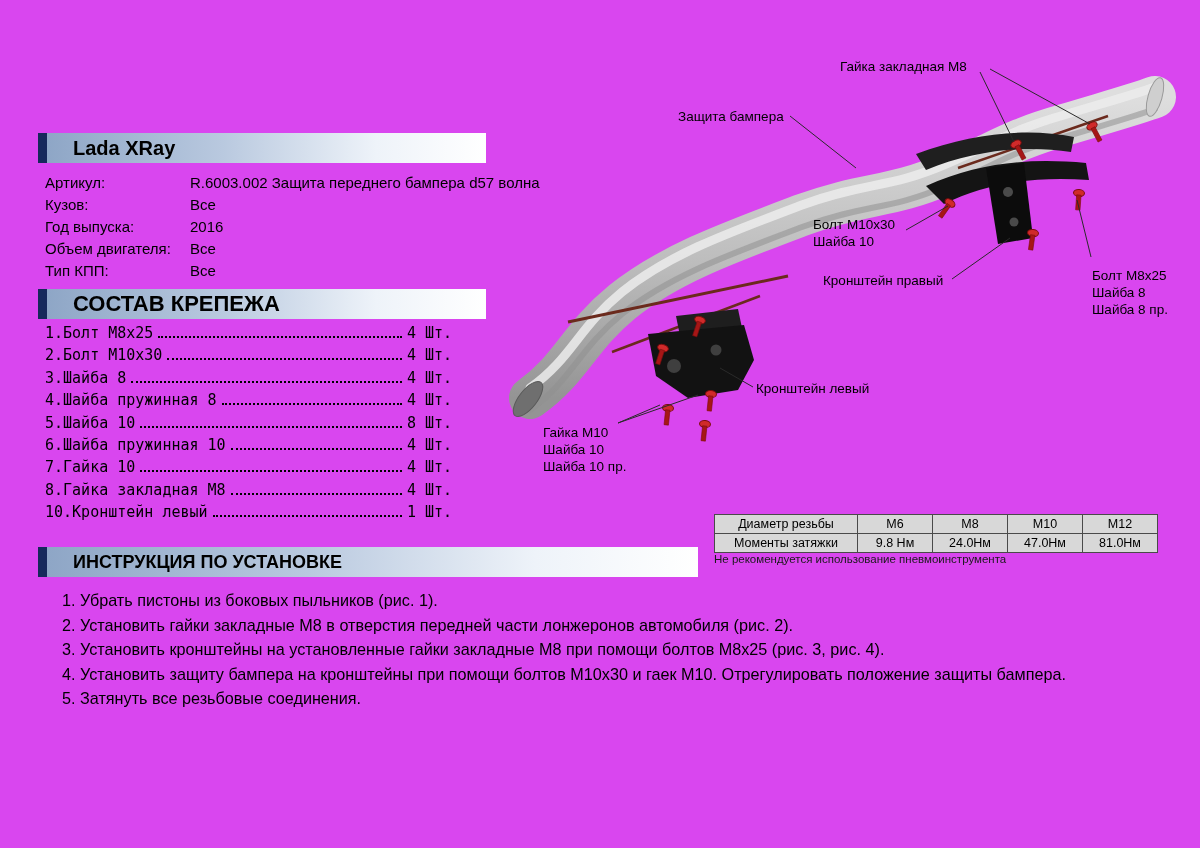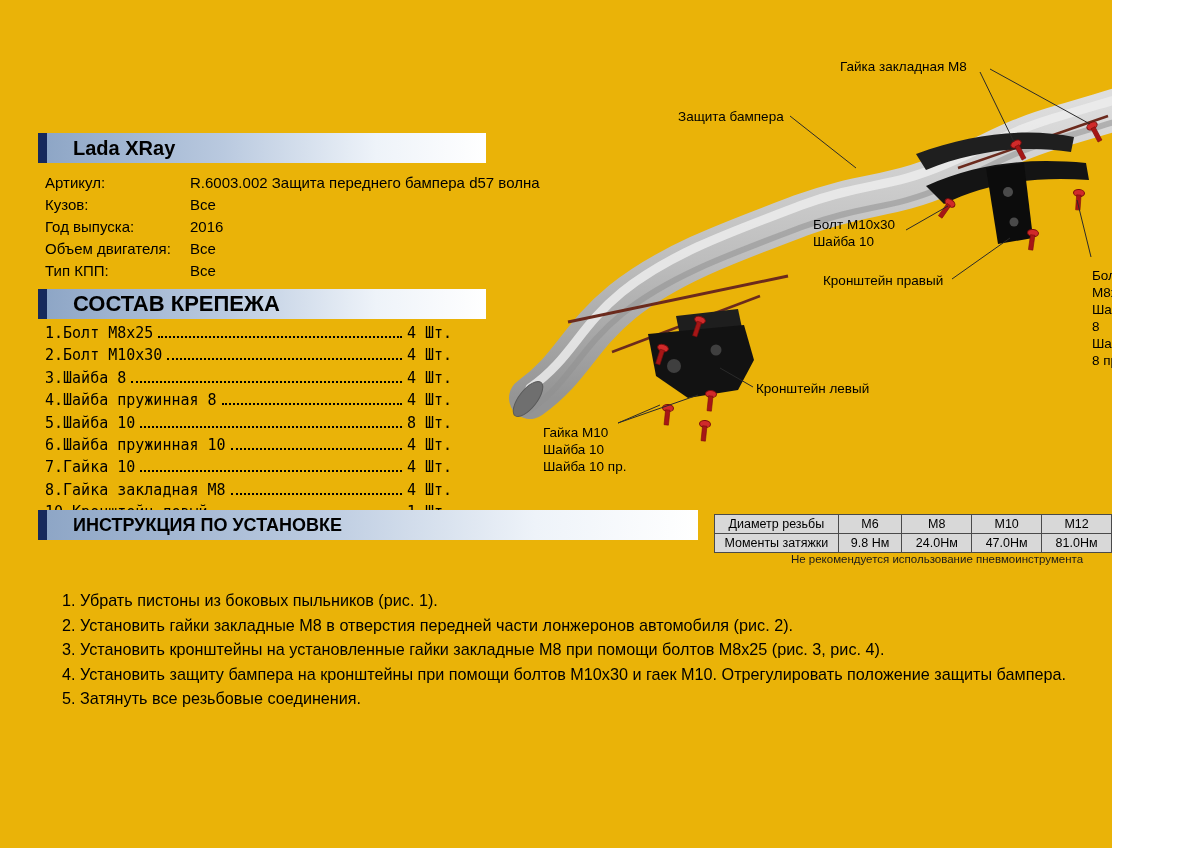--- a/index.html
+++ b/index.html
@@ -1,26 +1,26 @@
 <!DOCTYPE html>
 <html><head>
 <meta charset="utf-8">
 <style>
   html,body{margin:0;padding:0;background:#ffffff;}
-  .page{position:relative;width:1112px;height:848px;background:#eab308;
+  .page{position:relative;width:1200px;height:848px;background:#d946ef;
         font-family:"Liberation Sans",sans-serif;color:#000;overflow:hidden;}
   svg.diagram{position:absolute;left:0;top:0;z-index:1;}
 
   .bar{position:absolute;left:38px;height:30px;
        background:linear-gradient(to right,#8ea6c6 0%,#b9c9df 40%,#eef3f9 75%,#ffffff 100%);
        border-left:9px solid #16295b;display:flex;align-items:center;
        padding-left:26px;font-weight:bold;z-index:3;box-sizing:border-box;}
   .brand-bar{top:133px;width:448px;font-size:20px;}
   .hw-bar{top:289px;width:448px;font-size:22px;}
-  .instr-bar{top:510px;width:660px;font-size:18px;text-align:center;}
+  .instr-bar{top:547px;width:660px;font-size:18px;text-align:center;}
 
   .specs{position:absolute;left:45px;top:171px;z-index:3;font-size:15px;}
   .spec-row{display:flex;height:22px;align-items:center;}
   .spec-label{width:145px;}
   .spec-value{white-space:nowrap;}
 
   .hw-list{position:absolute;left:45px;top:324px;width:420px;z-index:3;
            font-family:"DejaVu Sans Mono",monospace;font-size:15px;}
   .hw-row{display:flex;align-items:baseline;height:22.4px;}
   .hw-name{white-space:nowrap;}
@@ -32,21 +32,21 @@
   .step{margin:0;text-indent:22px;}
 
   table.torque{position:absolute;left:714px;top:514px;z-index:3;
                border-collapse:collapse;font-size:12.5px;}
   table.torque td{border:1px solid #4a4a4a;background:#d8d8d8;
                   text-align:center;padding:1px 6px;height:16px;}
   td.tq-first{width:130px;}
   td.tq-val{width:62px;}
 
   .torque-note{position:absolute;left:714px;top:553px;width:446px;z-index:3;
-               font-size:11.5px;text-align:center;color:#1a1a1a;}
+               font-size:11.5px;text-align:left;color:#1a1a1a;}
 
   .dlabel{position:absolute;z-index:2;font-size:13.5px;line-height:17px;
           white-space:pre-line;color:#000;}
 </style>
 </head>
 <body>
 
 <div class="page">
 
   <svg class="diagram" width="1200" height="848" viewBox="0 0 1200 848">

